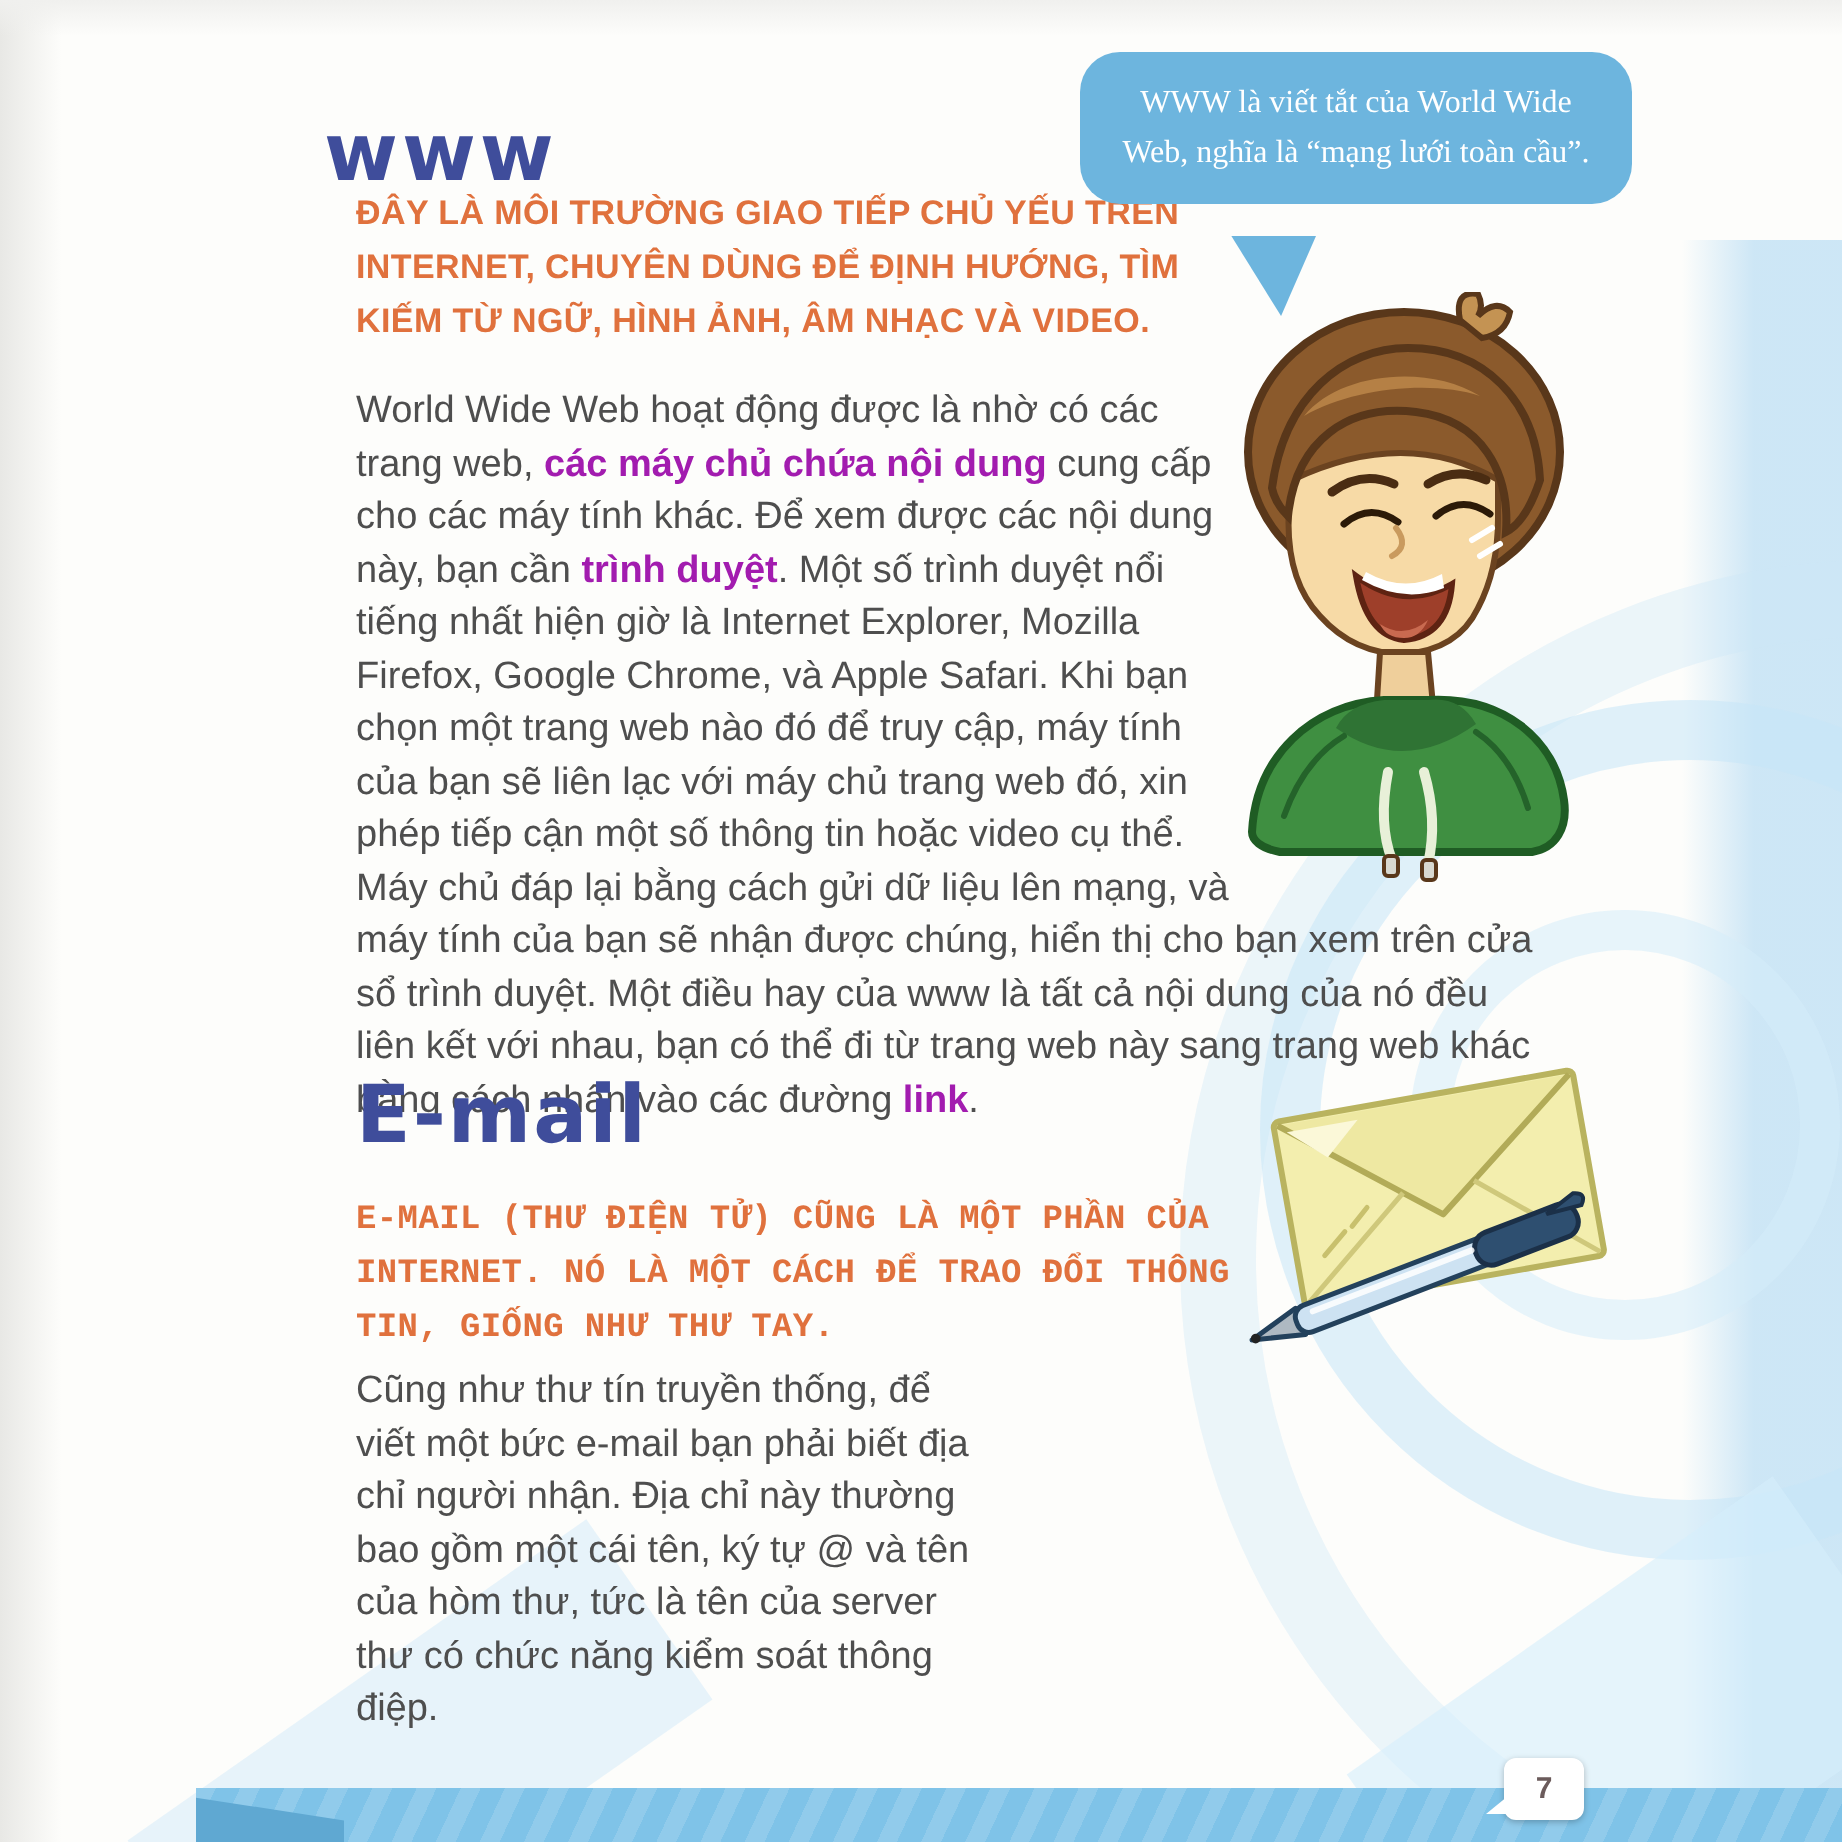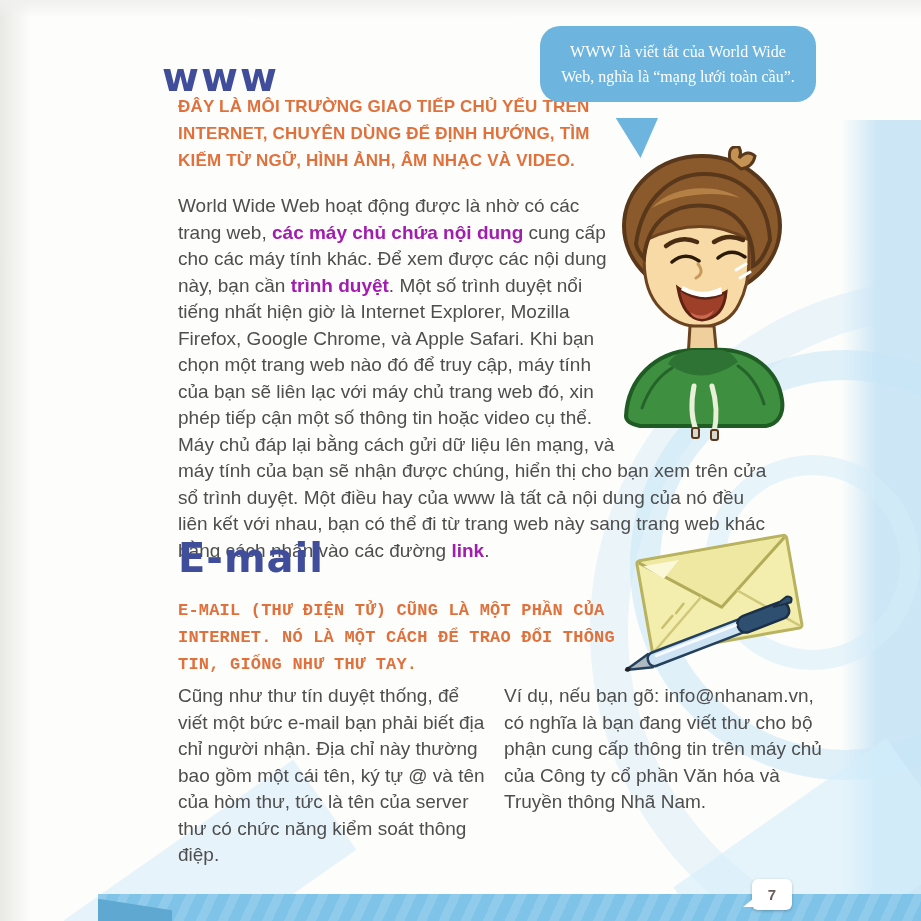--- a/index.html
+++ b/index.html
@@ -182,22 +182,21 @@
       <path d="M104,240 q7,24 2,46" stroke="#e8f0d8" stroke-width="5" fill="none" stroke-linecap="round"></path>
       <rect x="84" y="282" width="7" height="10" rx="2" fill="#d8d8d0" stroke="#59371a" stroke-width="2"></rect>
       <rect x="103" y="284" width="7" height="10" rx="2" fill="#d8d8d0" stroke="#59371a" stroke-width="2"></rect>
     </svg>
 
     <div class="email-heading">E-mail</div>
 
     <div class="orange-intro email-intro">E-MAIL (THƯ ĐIỆN TỬ) CŨNG LÀ MỘT PHẦN CỦA INTERNET. NÓ LÀ MỘT CÁCH ĐỂ TRAO ĐỔI THÔNG TIN, GIỐNG NHƯ THƯ TAY.</div>
 
     <div class="email-columns">
-      <div class="col col-left">Cũng như thư tín duyệt thống, để viết một bức e-mail bạn phải biết địa chỉ người nhận. Địa chỉ này thường bao gồm một cái tên, ký tự @ và tên của hòm thư, tức là tên của server thư có chức năng kiểm soát thông điệp.</div>
-      <div class="col col-right">Ví dụ, nếu bạn gõ: info@nhanam.vn, có nghĩa là bạn đang viết thư cho bộ phận cung cấp thông tin trên máy chủ của Công ty cổ phần Văn hóa và Truyền thông Nhã Nam.</div>
+      <div class="col col-left">Cũng như thư tín truyền thống, để viết một bức e-mail bạn phải biết địa chỉ người nhận. Địa chỉ này thường bao gồm một cái tên, ký tự @ và tên của hòm thư, tức là tên của server thư có chức năng kiểm soát thông điệp.</div>
     </div>
 
     <svg class="envelope-illustration" width="210" height="180" viewBox="0 0 210 180" aria-hidden="true">
       <g transform="rotate(-10 100 80)">
         <rect x="28" y="30" width="152" height="94" rx="3" fill="#f3eeae" stroke="#b9b35f" stroke-width="3"></rect>
         <path d="M30,32 L104,90 L178,32" fill="#eee8a2" stroke="#b2ab58" stroke-width="3" stroke-linejoin="round"></path>
         <path d="M30,122 L86,76 M178,122 L122,76" stroke="#cfc87b" stroke-width="2.5" fill="none"></path>
         <path d="M34,36 L70,36 L52,52 Z" fill="#fbf8d8"></path>
         <path d="M42,100 l12,-10 M58,88 l9,-8" stroke="#c8c06d" stroke-width="2.5" stroke-linecap="round"></path>
       </g>

